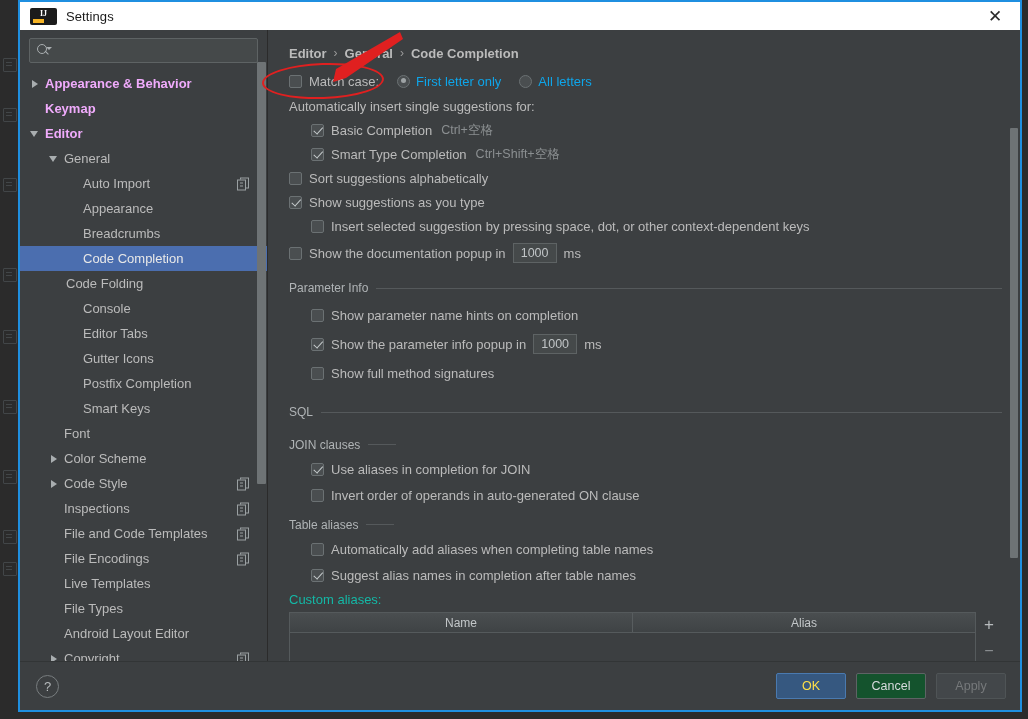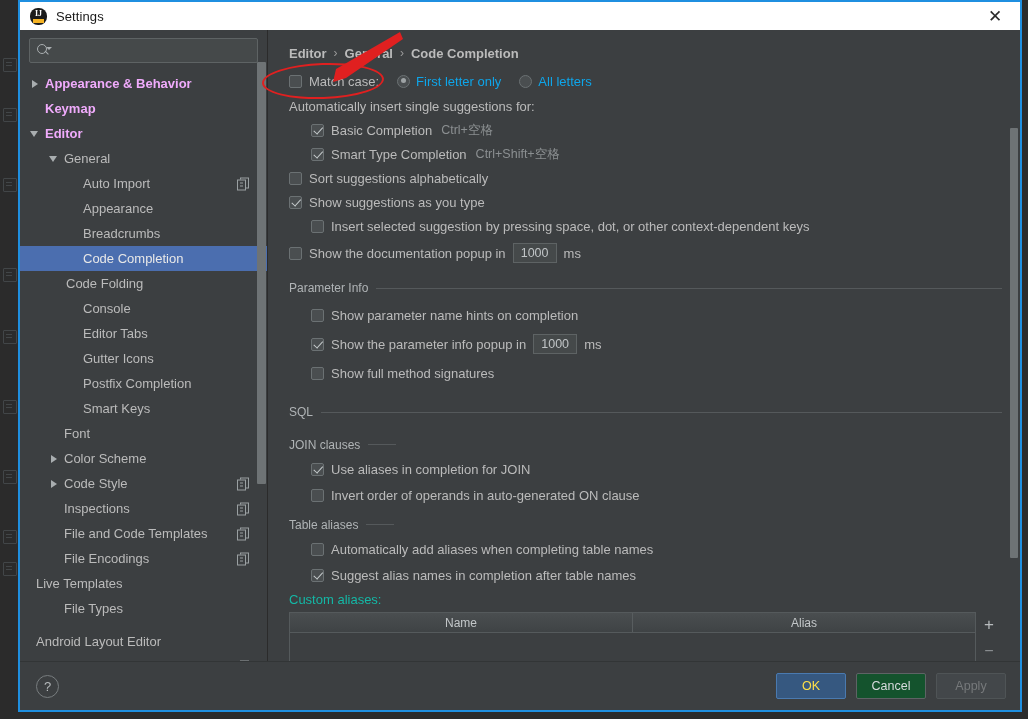--- a/index.html
+++ b/index.html
@@ -35,22 +35,22 @@
     display: flex; flex-direction: column;
   }
   
   .titlebar {
     height: 28px; background: #ffffff;
     display: flex; align-items: center;
     flex: 0 0 28px;
     position: relative;
   }
   .ij-logo {
-    width: 17px; height: 17px; margin-left: 10px;
-    background: #1b1b1b; border-radius: 8px;
+    width: 27px; height: 17px; margin-left: 10px;
+    background: #1b1b1b; border-radius: 2px;
     position: relative; flex: none;
   }
   .ij-logo .ij-text {
     position: absolute; left: 0; right: 0; top: 1px;
     text-align: center; color: #fff;
     font-size: 8px; font-weight: bold; line-height: 9px;
     font-family: "Liberation Serif", serif;
   }
   .ij-logo .ij-bar {
     position: absolute; left: 3px; bottom: 2px;
@@ -408,29 +408,29 @@
               </span>
             </div>
             <div class="tree-row" style="padding-left: 28px;">
               <span class="twisty"></span>
               <span class="label">File Encodings</span>
               <span class="copy-icon">
                 <span class="back"></span>
                 <span class="front"></span>
               </span>
             </div>
-            <div class="tree-row" style="">
+            <div class="tree-row" style="padding-left: 28px;">
               <span class="twisty"></span>
               <span class="label">Live Templates</span>
             </div>
             <div class="tree-row" style="padding-left: 28px;">
               <span class="twisty"></span>
               <span class="label">File Types</span>
             </div>
-            <div class="tree-row" style=" margin-top: 8px;">
+            <div class="tree-row" style="padding-left: 28px;">
               <span class="twisty"></span>
               <span class="label">Android Layout Editor</span>
             </div>
             <div class="tree-row" style="padding-left: 28px;">
               <span class="twisty right"></span>
               <span class="label">Copyright</span>
               <span class="copy-icon">
                 <span class="back"></span>
                 <span class="front"></span>
               </span>

